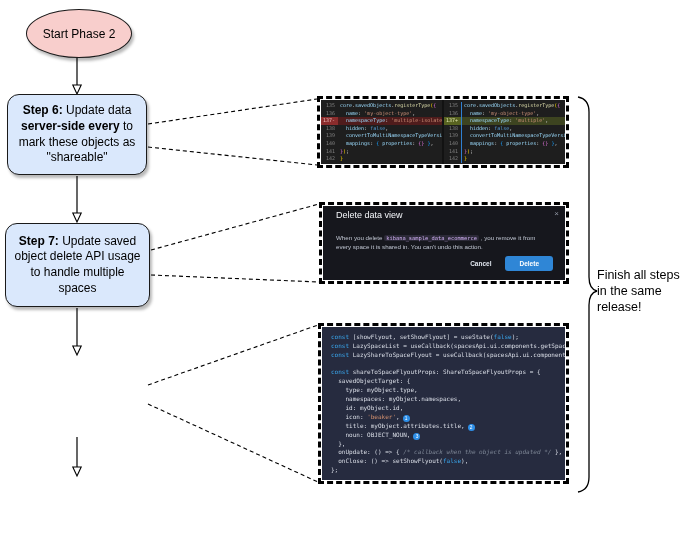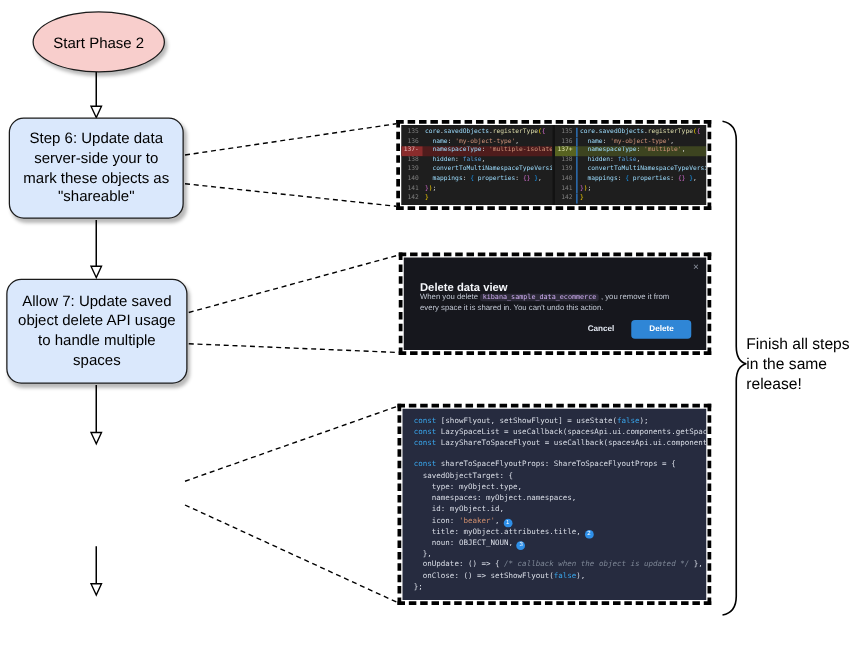--- a/index.html
+++ b/index.html
@@ -8,21 +8,21 @@
   svg.overlay{position:absolute;left:0;top:0;width:691px;height:535px;pointer-events:none;}
 
   
   .terminal{position:absolute;background:#f8cecc;border:1px solid #1a1a1a;border-radius:50%;
             display:flex;align-items:center;justify-content:center;font-size:12px;
             box-shadow:2px 3px 3px rgba(0,0,0,.28);}
   .stepbox{position:absolute;background:#dae8fc;border:1px solid #1a1a1a;border-radius:12px;
            display:flex;align-items:center;justify-content:center;text-align:center;
            font-size:12px;line-height:1.3;padding:4px 5px;box-sizing:border-box;
            box-shadow:2px 3px 3px rgba(0,0,0,.28);}
-  .stepbox b{font-weight:normal;text-align:right;}
+  .stepbox b{font-weight:bold;text-align:right;}
   .annotation{position:absolute;left:597px;top:267px;width:92px;font-size:12.5px;
               line-height:1.28;white-space:pre-line;}
 
   
   .shotframe{position:absolute;border:3px dashed #000;background:#fff;padding:1px;box-sizing:border-box;}
 
   
   .mono{font-family:"DejaVu Sans Mono","Liberation Mono",monospace;}
   .crow{display:flex;white-space:pre;overflow:hidden;}
   .gut{color:#7f7f7f;text-align:right;flex:0 0 14px;padding-right:3px;}
@@ -37,21 +37,21 @@
   .diff-sep{flex:0 0 2px;background:#121212;}
   .crow.removed{background:#4f1c1c;}
   .crow.removed .gut{background:#8a2c2c;color:#e8b8b8;}
   .crow.added{background:#3d4420;}
   .crow.added .gut{background:#586321;color:#dde4ad;}
   .diff-pane.right .ccode{border-left:1px solid #2f7fd2;padding-left:2px;}
   .diff-pane.left .ccode{padding-left:2px;}
 
   
   .modal-inner{position:relative;width:100%;height:100%;background:#16171d;color:#c9cfdb;overflow:hidden;}
-  .modal-title{position:absolute;left:13px;top:19px;font-size:9px;font-weight:bold;color:#f4f6fa;}
+  .modal-title{position:absolute;left:13px;top:4px;font-size:9px;font-weight:normal;color:#f4f6fa;}
   .modal-close{position:absolute;right:6px;top:3px;font-size:8px;color:#9096a3;cursor:default;}
   .modal-body{position:absolute;left:13px;top:28px;width:214px;font-size:6.2px;line-height:8.5px;color:#c2c8d4;}
   .modal-chip{font-family:"DejaVu Sans Mono","Liberation Mono",monospace;font-size:5.4px;
               color:#cfaef2;background:#2b2937;border-radius:2px;padding:0 2px;}
   .modal-actions{position:absolute;right:12px;bottom:9px;display:flex;align-items:center;gap:14px;}
   .btn-cancel{font-size:6.5px;font-weight:bold;color:#e2e7f0;}
   .btn-delete{font-size:6.5px;font-weight:bold;color:#fff;background:#2f86d6;border-radius:3px;
               padding:4px 14px;}
 
   
@@ -99,25 +99,25 @@
     </g>
 
     <path d="M 578,97 Q 589,99 589,112 L 589,277 Q 589,289 597,291 Q 589,293 589,305 L 589,477 Q 589,490 578,492" fill="none" stroke="#000" stroke-width="1.3"></path>
   </svg>
 
   <div class="terminal" style="left:26px;top:9px;width:104px;height:47px;">
     <span>Start Phase 2</span>
   </div>
 
   <div class="stepbox" style="left:7px;top:94px;width:140px;height:81px;">
-    <span><b>Step 6:</b><span> Update data </span><b>server-side your</b><span> to mark these objects as "shareable"</span></span>
+    <span><b>Step 6:</b><span> Update data </span><b>server-side every</b><span> to mark these objects as "shareable"</span></span>
   </div>
 
   <div class="stepbox" style="left:5px;top:223px;width:145px;height:84px;">
-    <span><b>Allow 7:</b><span> Update saved object delete API usage to handle multiple spaces</span></span>
+    <span><b>Step 7:</b><span> Update saved object delete API usage to handle multiple spaces</span></span>
   </div>
 
 
 
   <div class="annotation">Finish all steps
 in the same
 release!</div>
 
   <div class="shotframe" style="left:317px;top:96px;width:252px;height:72px;">
     <div class="diff-inner mono">

